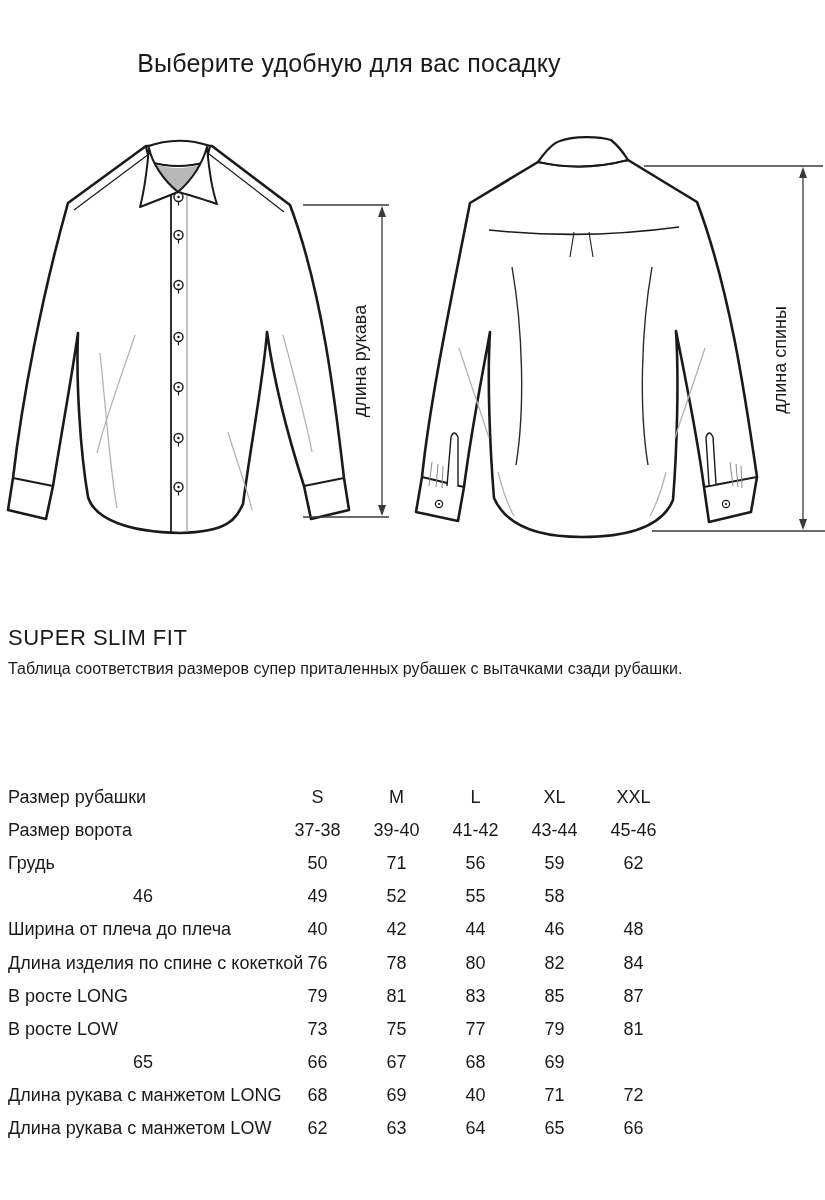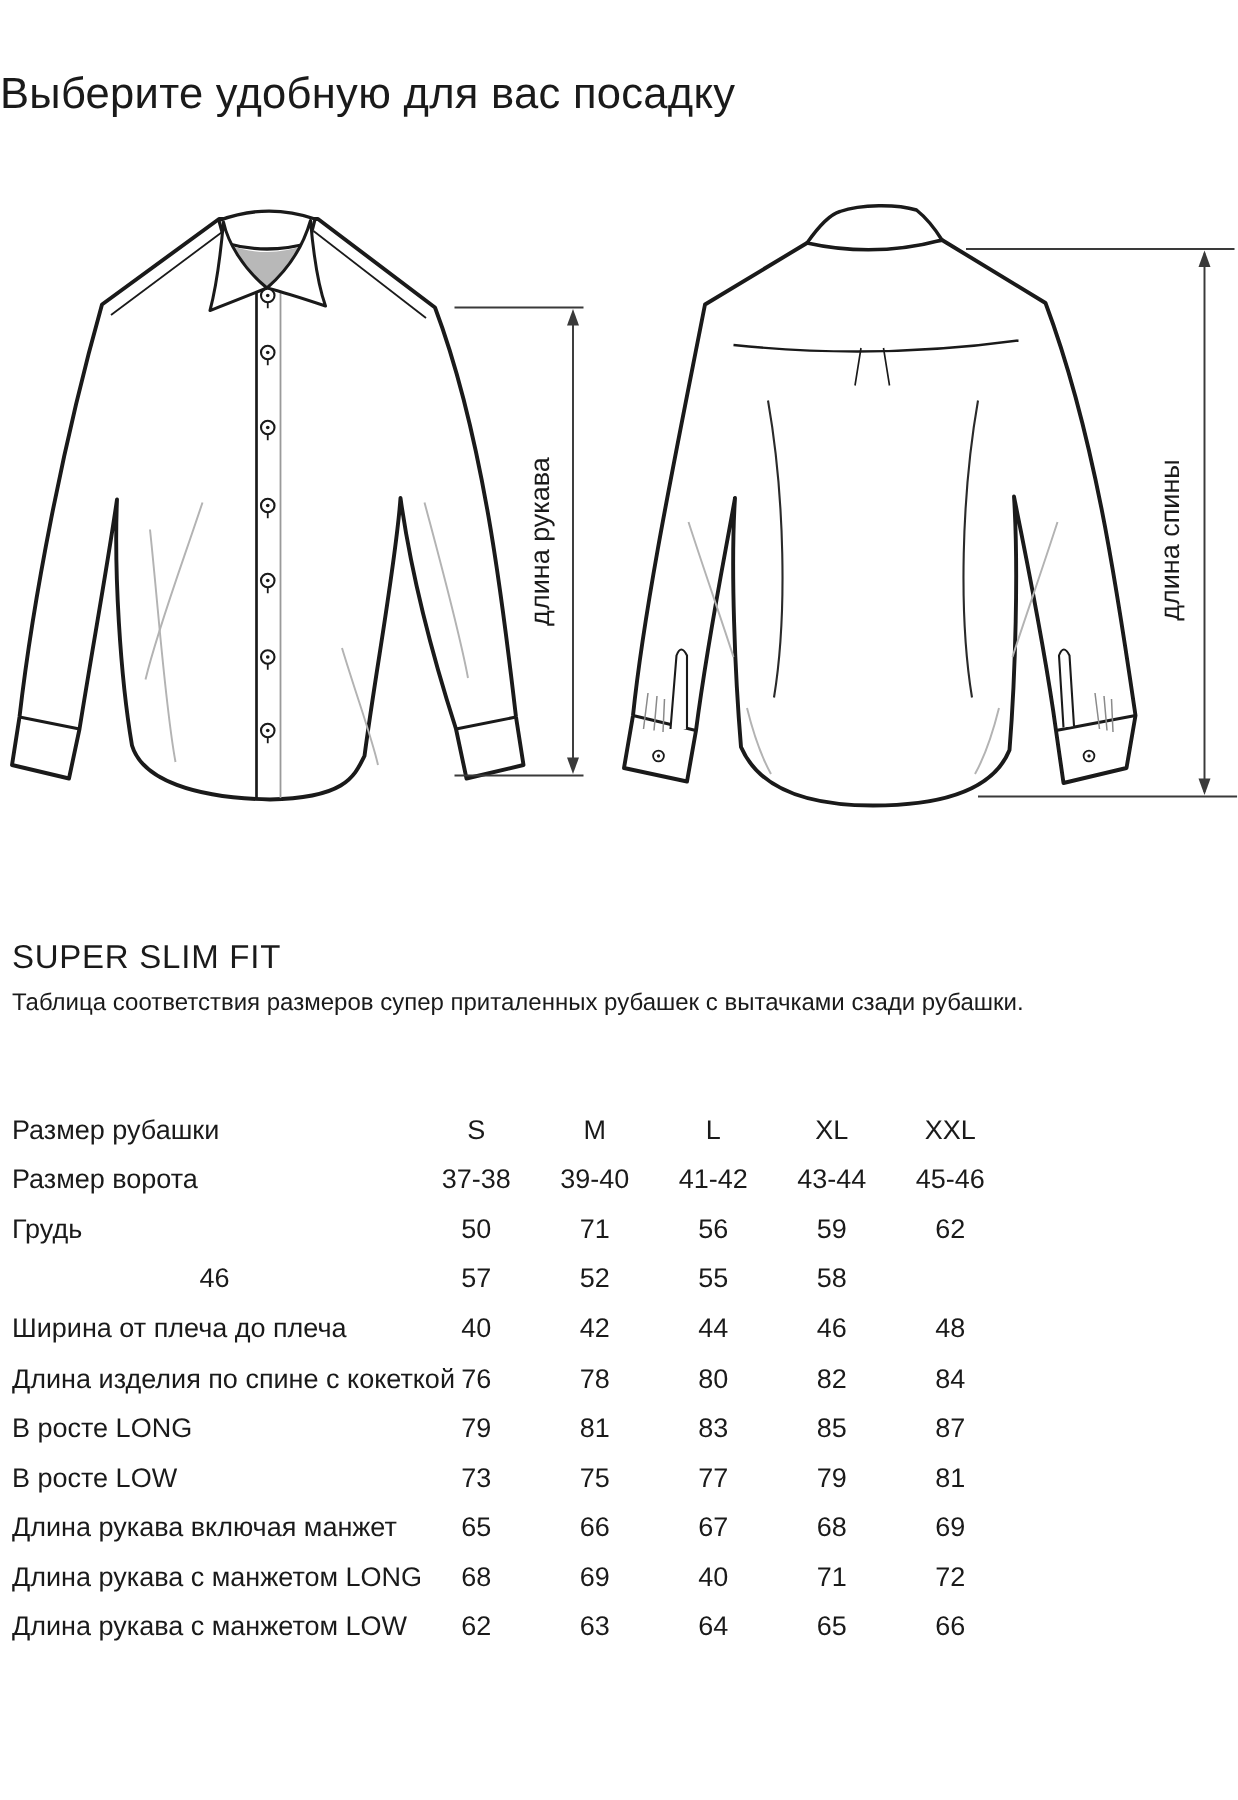--- a/index.html
+++ b/index.html
@@ -1,40 +1,40 @@
 <!DOCTYPE html>
 <html><head>
 <meta charset="utf-8">
 <style>
   html,body{margin:0;padding:0;background:#ffffff;}
   body{font-family:"Liberation Sans", sans-serif; color:#1a1a1a;}
   #page{position:relative;width:825px;height:1200px;background:#fff;overflow:hidden;}
 
   .page-title{
     position:absolute; top:46px; left:0; width:698px;
-    font-size:29px; font-weight:400; line-height:35px;
+    text-align:center; font-size:25px; font-weight:400; line-height:35px;
     letter-spacing:0.2px;
   }
 
   .figure{position:absolute; top:120px; height:460px;}
   .figure.front{left:0; width:412px;}
   .figure.back{left:412px; width:413px;}
   .figure svg{display:block;width:100%;height:100%;}
   svg text{font-family:"Liberation Sans", sans-serif; font-size:18px; fill:#1a1a1a;}
 
   .fit-heading{
     position:absolute; left:8px; top:626px;
     font-size:22px; font-weight:400; letter-spacing:0.5px; line-height:24px;
   }
   .fit-desc{
     position:absolute; left:8px; top:653px; width:800px;
     font-size:16px; font-weight:400; line-height:32px;
   }
 
-  .size-table{position:absolute; left:8px; top:736px; width:700px;}
+  .size-table{position:absolute; left:8px; top:780px; width:700px;}
   .trow{
     display:grid;
     grid-template-columns:270px 79px 79px 79px 79px 79px;
     height:33.2px; align-items:center;
   }
   .tcell{font-size:18px; line-height:20px;}
   .tlabel{white-space:nowrap; overflow:visible; text-align:left;}
   .tval{text-align:center; white-space:nowrap;}
 </style>
 </head>
@@ -224,21 +224,21 @@
       <div class="trow">
         <div class="tcell tlabel">Грудь</div>
         <div class="tcell tval">50</div>
         <div class="tcell tval">71</div>
         <div class="tcell tval">56</div>
         <div class="tcell tval">59</div>
         <div class="tcell tval">62</div>
       </div>
       <div class="trow">
         <div class="tcell tval">46</div>
-        <div class="tcell tval">57</div>
+        <div class="tcell tval">49</div>
         <div class="tcell tval">52</div>
         <div class="tcell tval">55</div>
         <div class="tcell tval">58</div>
       </div>
       <div class="trow">
         <div class="tcell tlabel">Ширина от плеча до плеча</div>
         <div class="tcell tval">40</div>
         <div class="tcell tval">42</div>
         <div class="tcell tval">44</div>
         <div class="tcell tval">46</div>
@@ -262,21 +262,20 @@
       </div>
       <div class="trow">
         <div class="tcell tlabel">В росте LOW</div>
         <div class="tcell tval">73</div>
         <div class="tcell tval">75</div>
         <div class="tcell tval">77</div>
         <div class="tcell tval">79</div>
         <div class="tcell tval">81</div>
       </div>
       <div class="trow">
-        <div class="tcell tlabel">Длина рукава включая манжет</div>
         <div class="tcell tval">65</div>
         <div class="tcell tval">66</div>
         <div class="tcell tval">67</div>
         <div class="tcell tval">68</div>
         <div class="tcell tval">69</div>
       </div>
       <div class="trow">
         <div class="tcell tlabel">Длина рукава с манжетом LONG</div>
         <div class="tcell tval">68</div>
         <div class="tcell tval">69</div>

